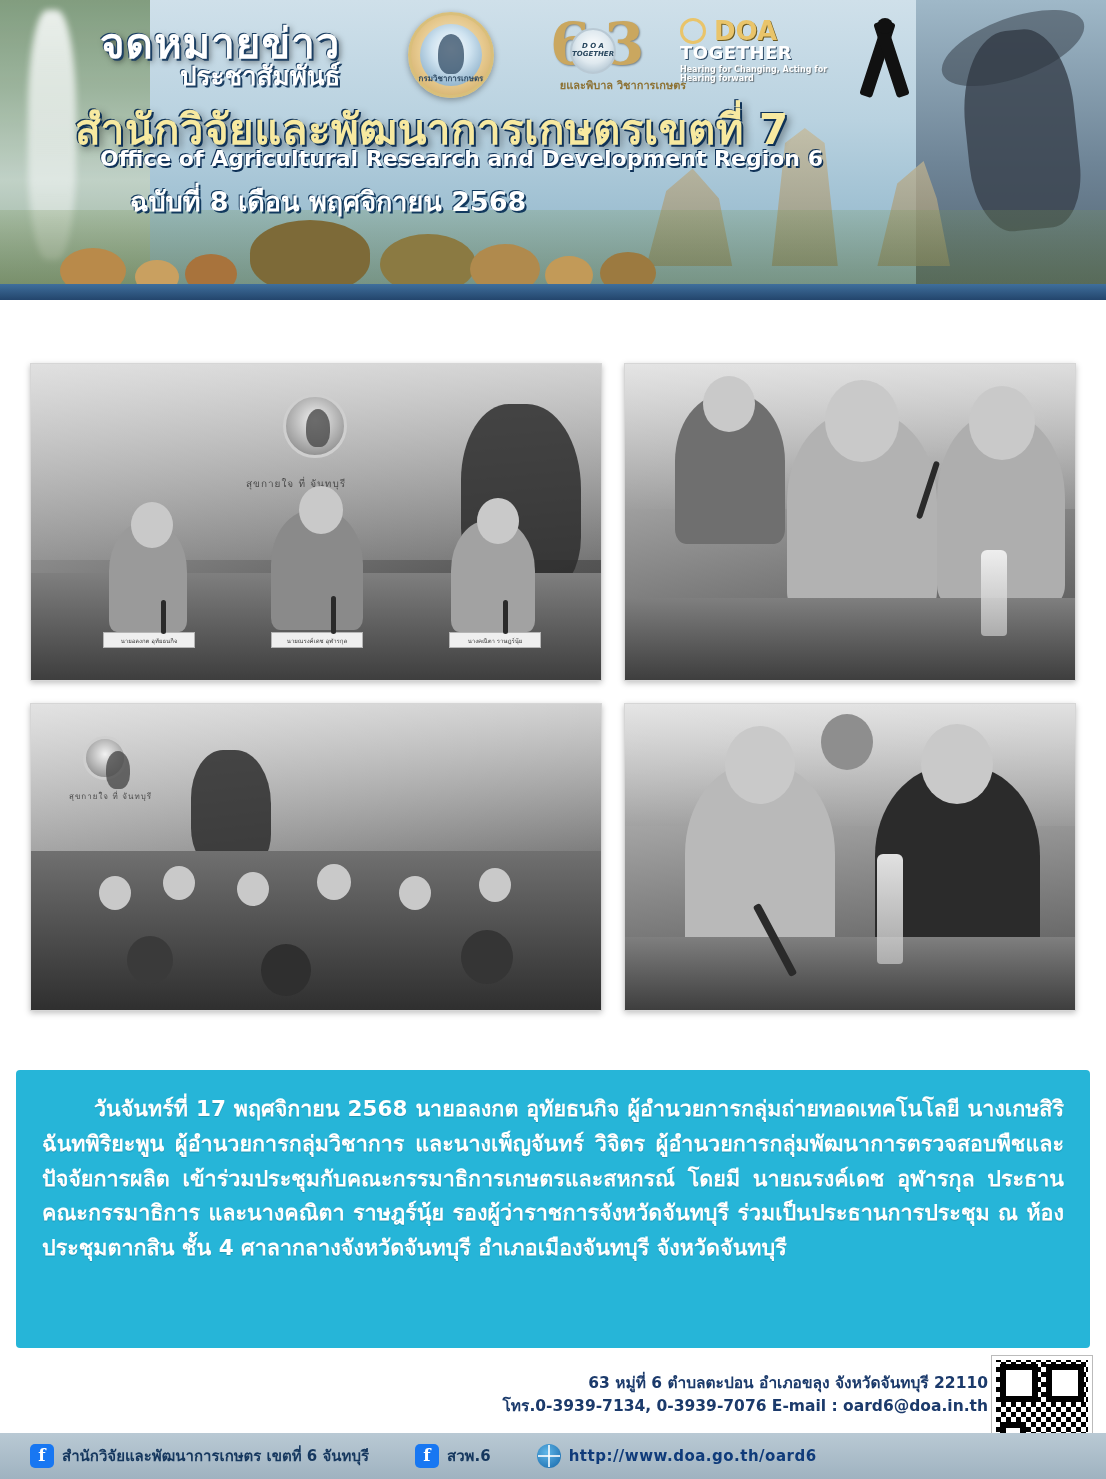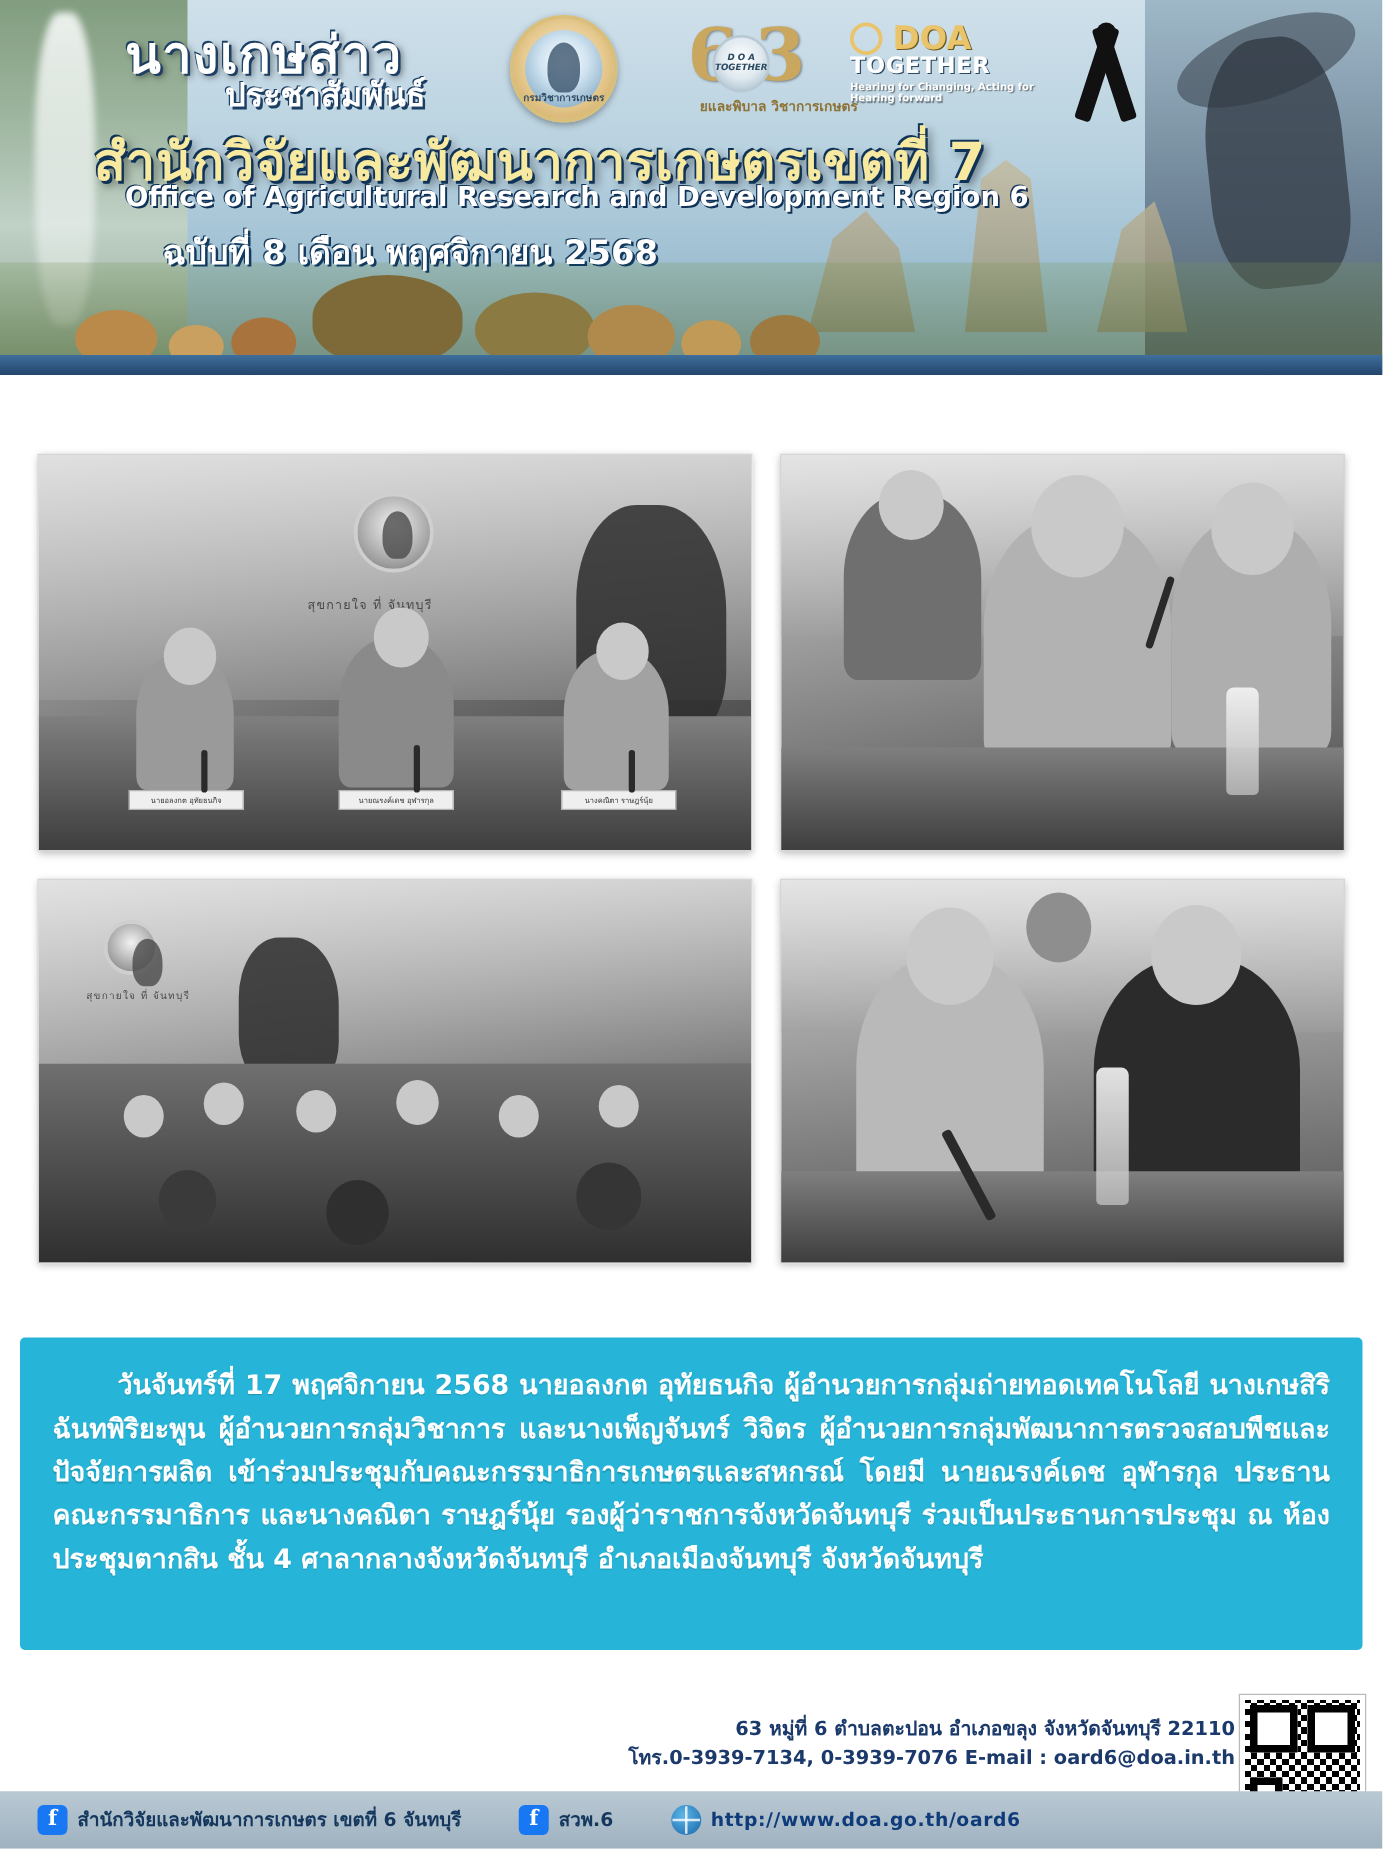--- a/index.html
+++ b/index.html
@@ -204,21 +204,21 @@
   .p-person { position: absolute; background: #9a9a9a; border-radius: 45% 45% 10% 10%; }
   .p-head { position: absolute; background: #c9c9c9; border-radius: 50%; }
   .p-bottle { position: absolute; width: 26px; height: 86px; border-radius: 6px 6px 4px 4px;
     background: linear-gradient(180deg, rgba(245,245,245,.9), rgba(185,185,185,.85)); }
   .p-mic { position: absolute; background: #2a2a2a; border-radius: 3px; }
   .p-nameplate { position: absolute; height: 16px; background: #efefef; border: 1px solid #b5b5b5;
     font-size: 6px; color: #333; text-align: center; line-height: 16px; }
 
   
   .body-panel {
-    position: absolute; left: 16px; top: 1070px; width: 1074px; height: 250px;
+    position: absolute; left: 16px; top: 1070px; width: 1074px; height: 278px;
     background: #26b5d8;
     border-radius: 4px;
     padding: 22px 26px 18px 26px;
   }
   .body-text {
     color: #ffffff; font-size: 21.5px; line-height: 1.62; font-weight: bold;
     text-indent: 52px; text-align: justify;
     font-family: "DejaVu Sans", sans-serif;
     text-shadow: 0 1px 1px rgba(0,0,0,.18);
   }
@@ -288,21 +288,21 @@
       <div class="fruit" style="left:185px;width:52px;height:40px;background:#a8733c;"></div>
       <div class="fruit" style="left:250px;width:120px;height:74px;background:#7d6a38;border-radius:50%/45%;"></div>
       <div class="fruit" style="left:380px;width:96px;height:60px;background:#8b7a42;"></div>
       <div class="fruit" style="left:470px;width:70px;height:50px;background:#b08a4d;"></div>
       <div class="fruit" style="left:545px;width:48px;height:38px;background:#c29a58;"></div>
       <div class="fruit" style="left:600px;width:56px;height:42px;background:#9c7a40;"></div>
     </div>
 
     <div class="banner-bottom-bar"></div>
 
-    <div class="hdr-line1">นางเกษส่าว</div>
+    <div class="hdr-line1">จดหมายข่าว</div>
     <div class="hdr-line2">ประชาสัมพันธ์</div>
     <div class="hdr-title-th">สำนักวิจัยและพัฒนาการเกษตรเขตที่ 7</div>
     <div class="hdr-title-en">Office of Agricultural Research and Development Region 6</div>
     <div class="hdr-issue">ฉบับที่  8  เดือน  พฤศจิกายน  2568</div>
 
     <div class="seal">
       <div class="seal-inner"></div>
     </div>
     <div class="seal-caption">กรมวิชาการเกษตร</div>
 

